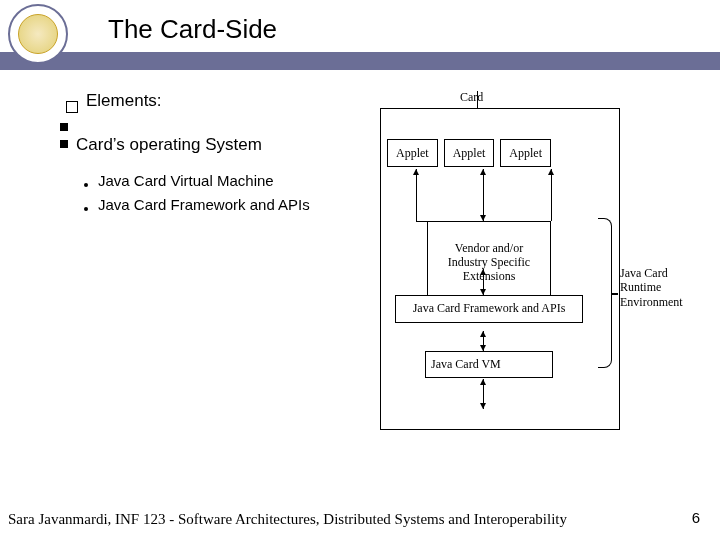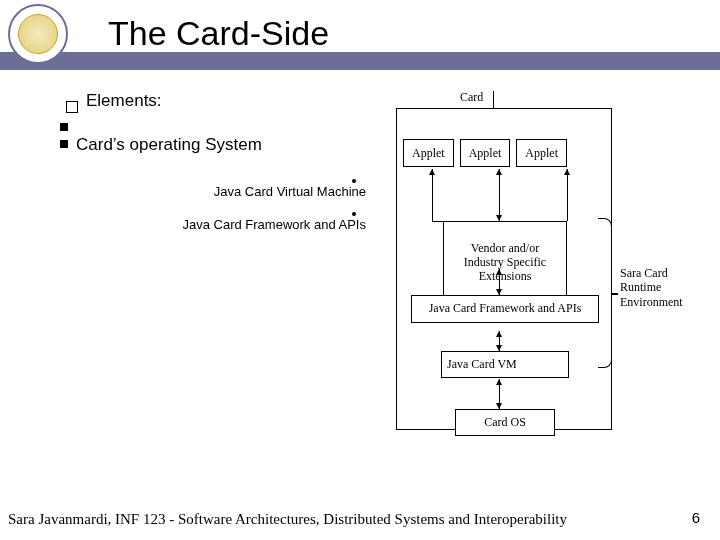--- a/index.html
+++ b/index.html
@@ -36,21 +36,21 @@
     width: 40px;
     height: 40px;
     border: 1px solid #c9a227;
     border-radius: 50%;
     background: radial-gradient(circle, #f5e9c0 0%, #e8d78a 70%);
   }
   .title {
     position: absolute;
     top: 14px;
     left: 108px;
-    font-size: 34px;
+    font-size: 26px;
     color: #000;
     font-weight: 400;
   }
   .content {
     position: absolute;
     top: 90px;
     left: 36px;
     width: 330px;
     font-size: 17px;
     line-height: 1.35;
@@ -76,26 +76,25 @@
   }
   .item-l2 .bullet {
     width: 8px; height: 8px;
     background: #000;
     margin-right: 8px;
     margin-top: 6px;
     flex-shrink: 0;
   }
   .item-l3 {
     display: flex;
-    align-items: flex-end;
+    align-items: center;
     margin-left: 48px;
     margin-bottom: 2px;
-    font-size: 13px;
+    font-size: 15px;
     margin-top: 4px;
-    flex-direction: column;
   }
   .item-l3.first { margin-top: 14px; }
   .item-l3 .bullet {
     width: 4px; height: 4px;
     background: #000;
     border-radius: 50%;
     margin-right: 10px;
     margin-top: 8px;
     flex-shrink: 0;
   }
@@ -123,22 +122,22 @@
     font-family: "Times New Roman", serif;
     font-size: 12px;
   }
   .card-label {
     position: absolute;
     top: 0; left: 80px;
   }
   .card-box {
     position: absolute;
     top: 18px;
-    left: 16px;
-    width: 216px;
+    left: 0;
+    width: 240px;
     height: 322px;
     border: 1px solid #000;
   }
   .card-box::before {
     content: "";
     position: absolute;
     top: -18px; left: 96px;
     width: 1px; height: 18px;
     background: #000;
   }
@@ -295,20 +294,19 @@
     <div class="a1b"></div>
     <div class="arrow a2"></div>
     <div class="arrow a3"></div>
     <div class="a3b"></div>
     <div class="vendor-box">Vendor and/or Industry Specific Extensions</div>
     <div class="arrow a4"></div>
     <div class="fw-box">Java Card Framework and APIs</div>
     <div class="arrow a5"></div>
     <div class="vm-box">Java Card VM</div>
     <div class="arrow a6"></div>
-    <div class="os-box">Card OS</div>
   </div>
   <div class="brace"></div>
-  <div class="brace-label">Sara Card Runtime Environment</div>
+  <div class="brace-label">Java Card Runtime Environment</div>
 </div>
 
 <div class="footer">Sara Javanmardi, INF 123 - Software Architectures, Distributed Systems and Interoperability</div>
 <div class="page-num">6</div>
 
 </body></html>

